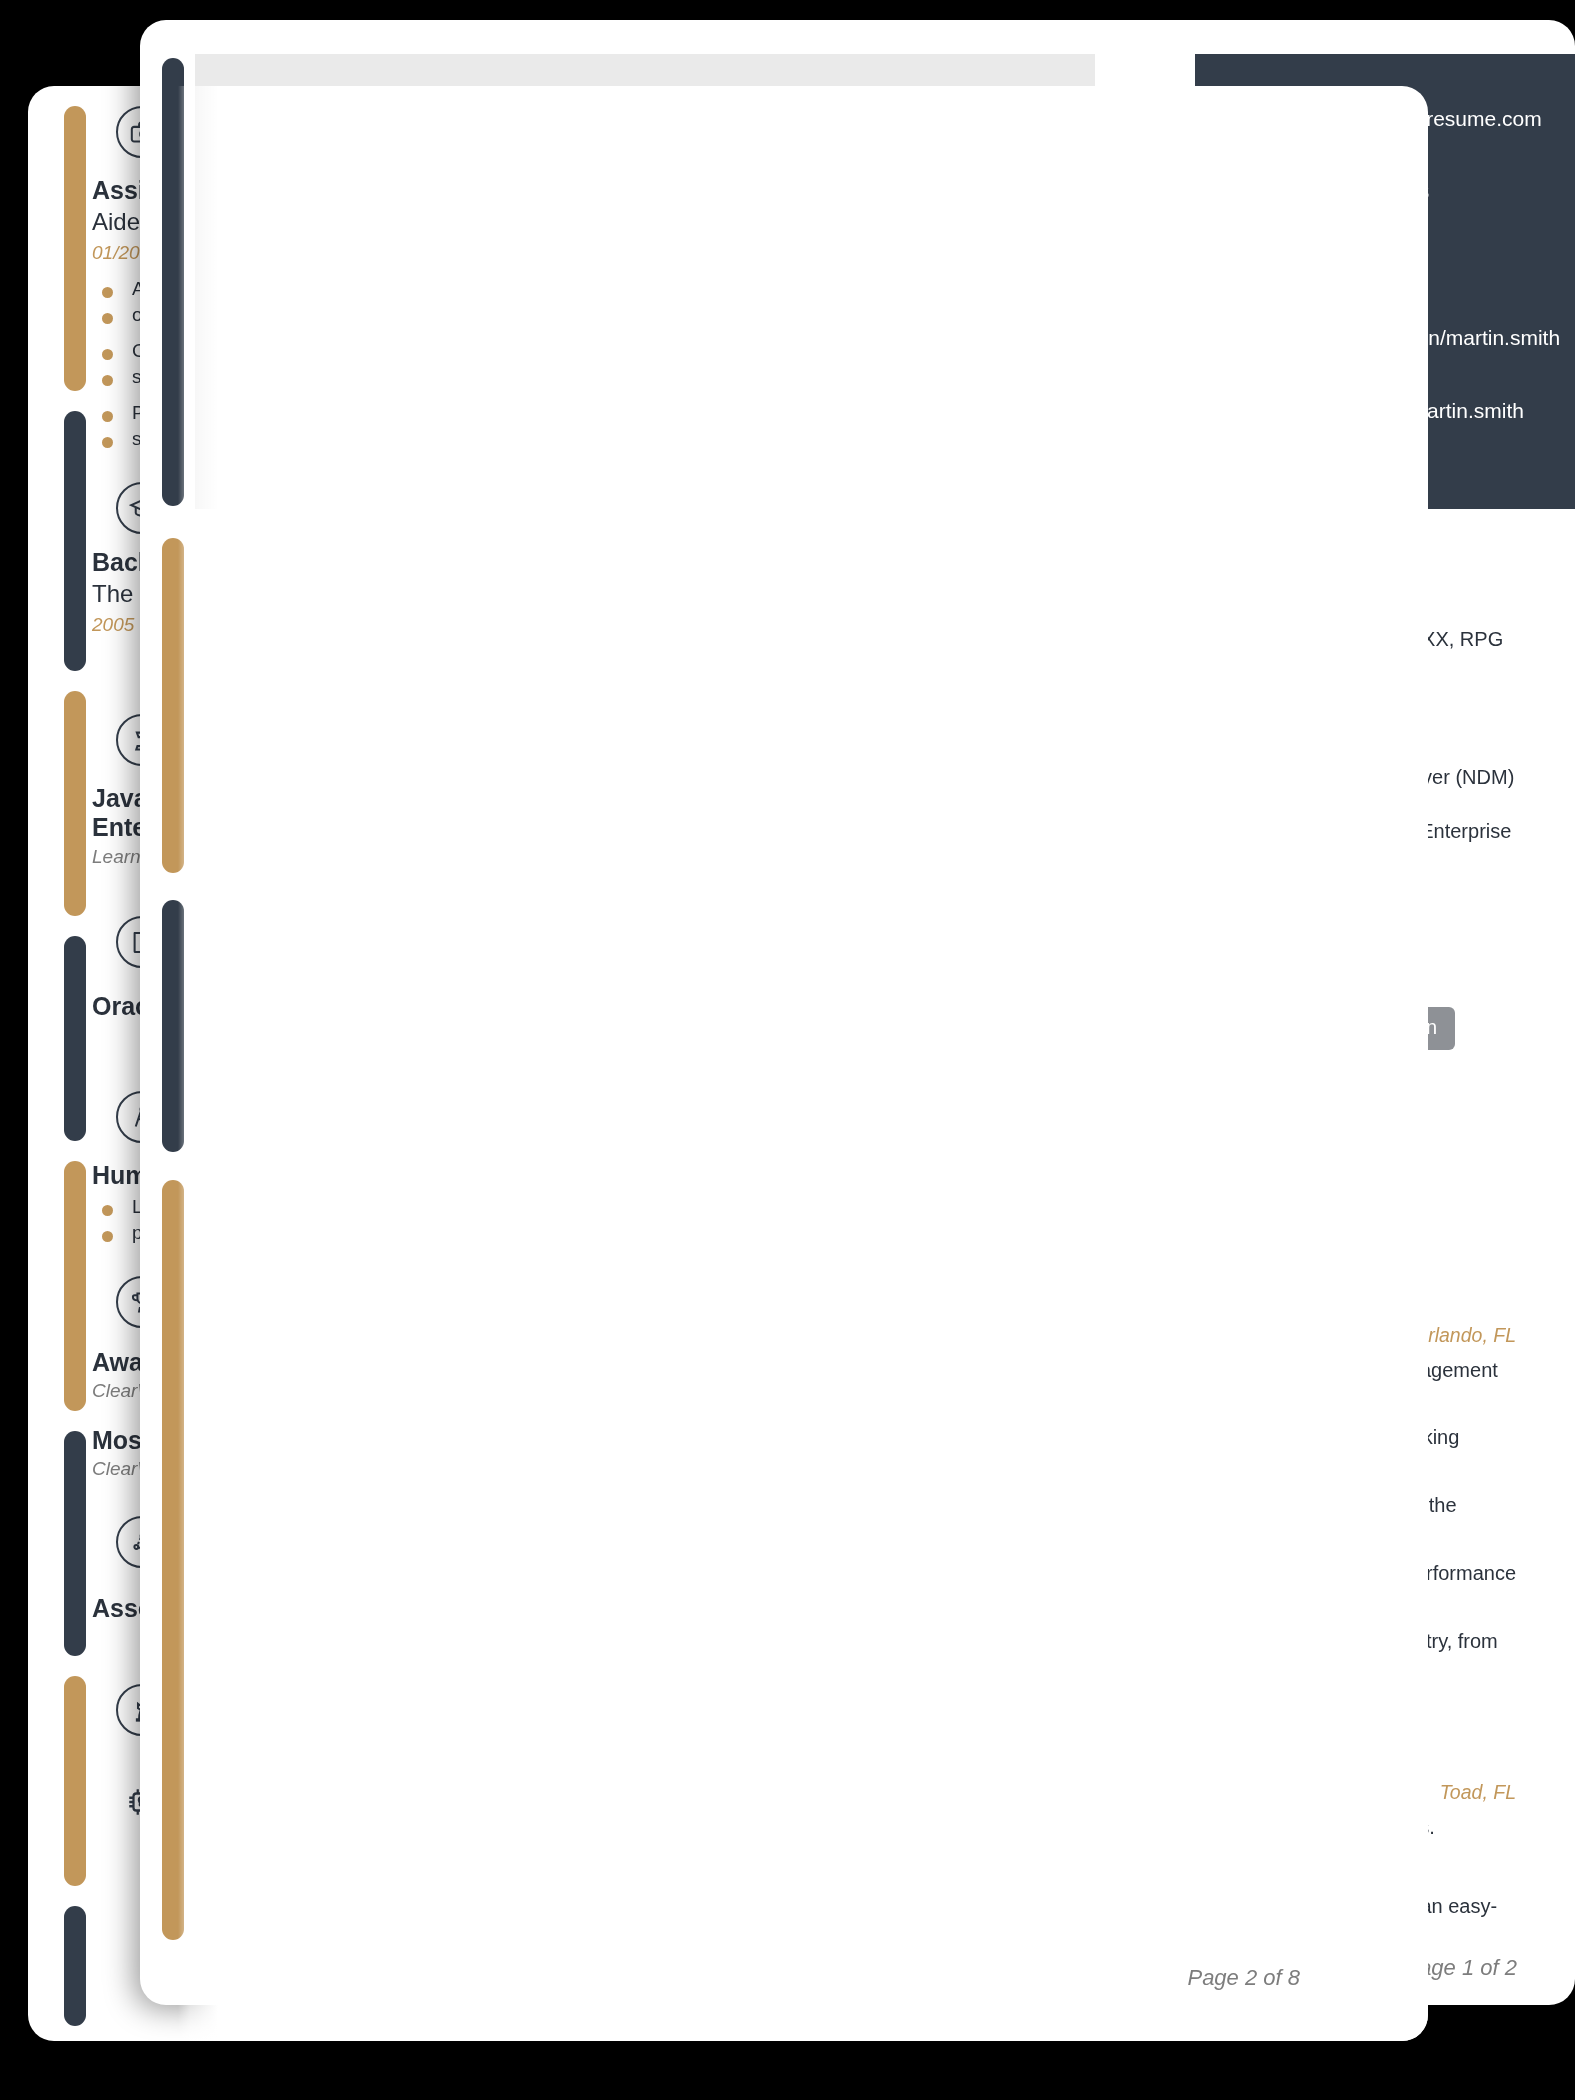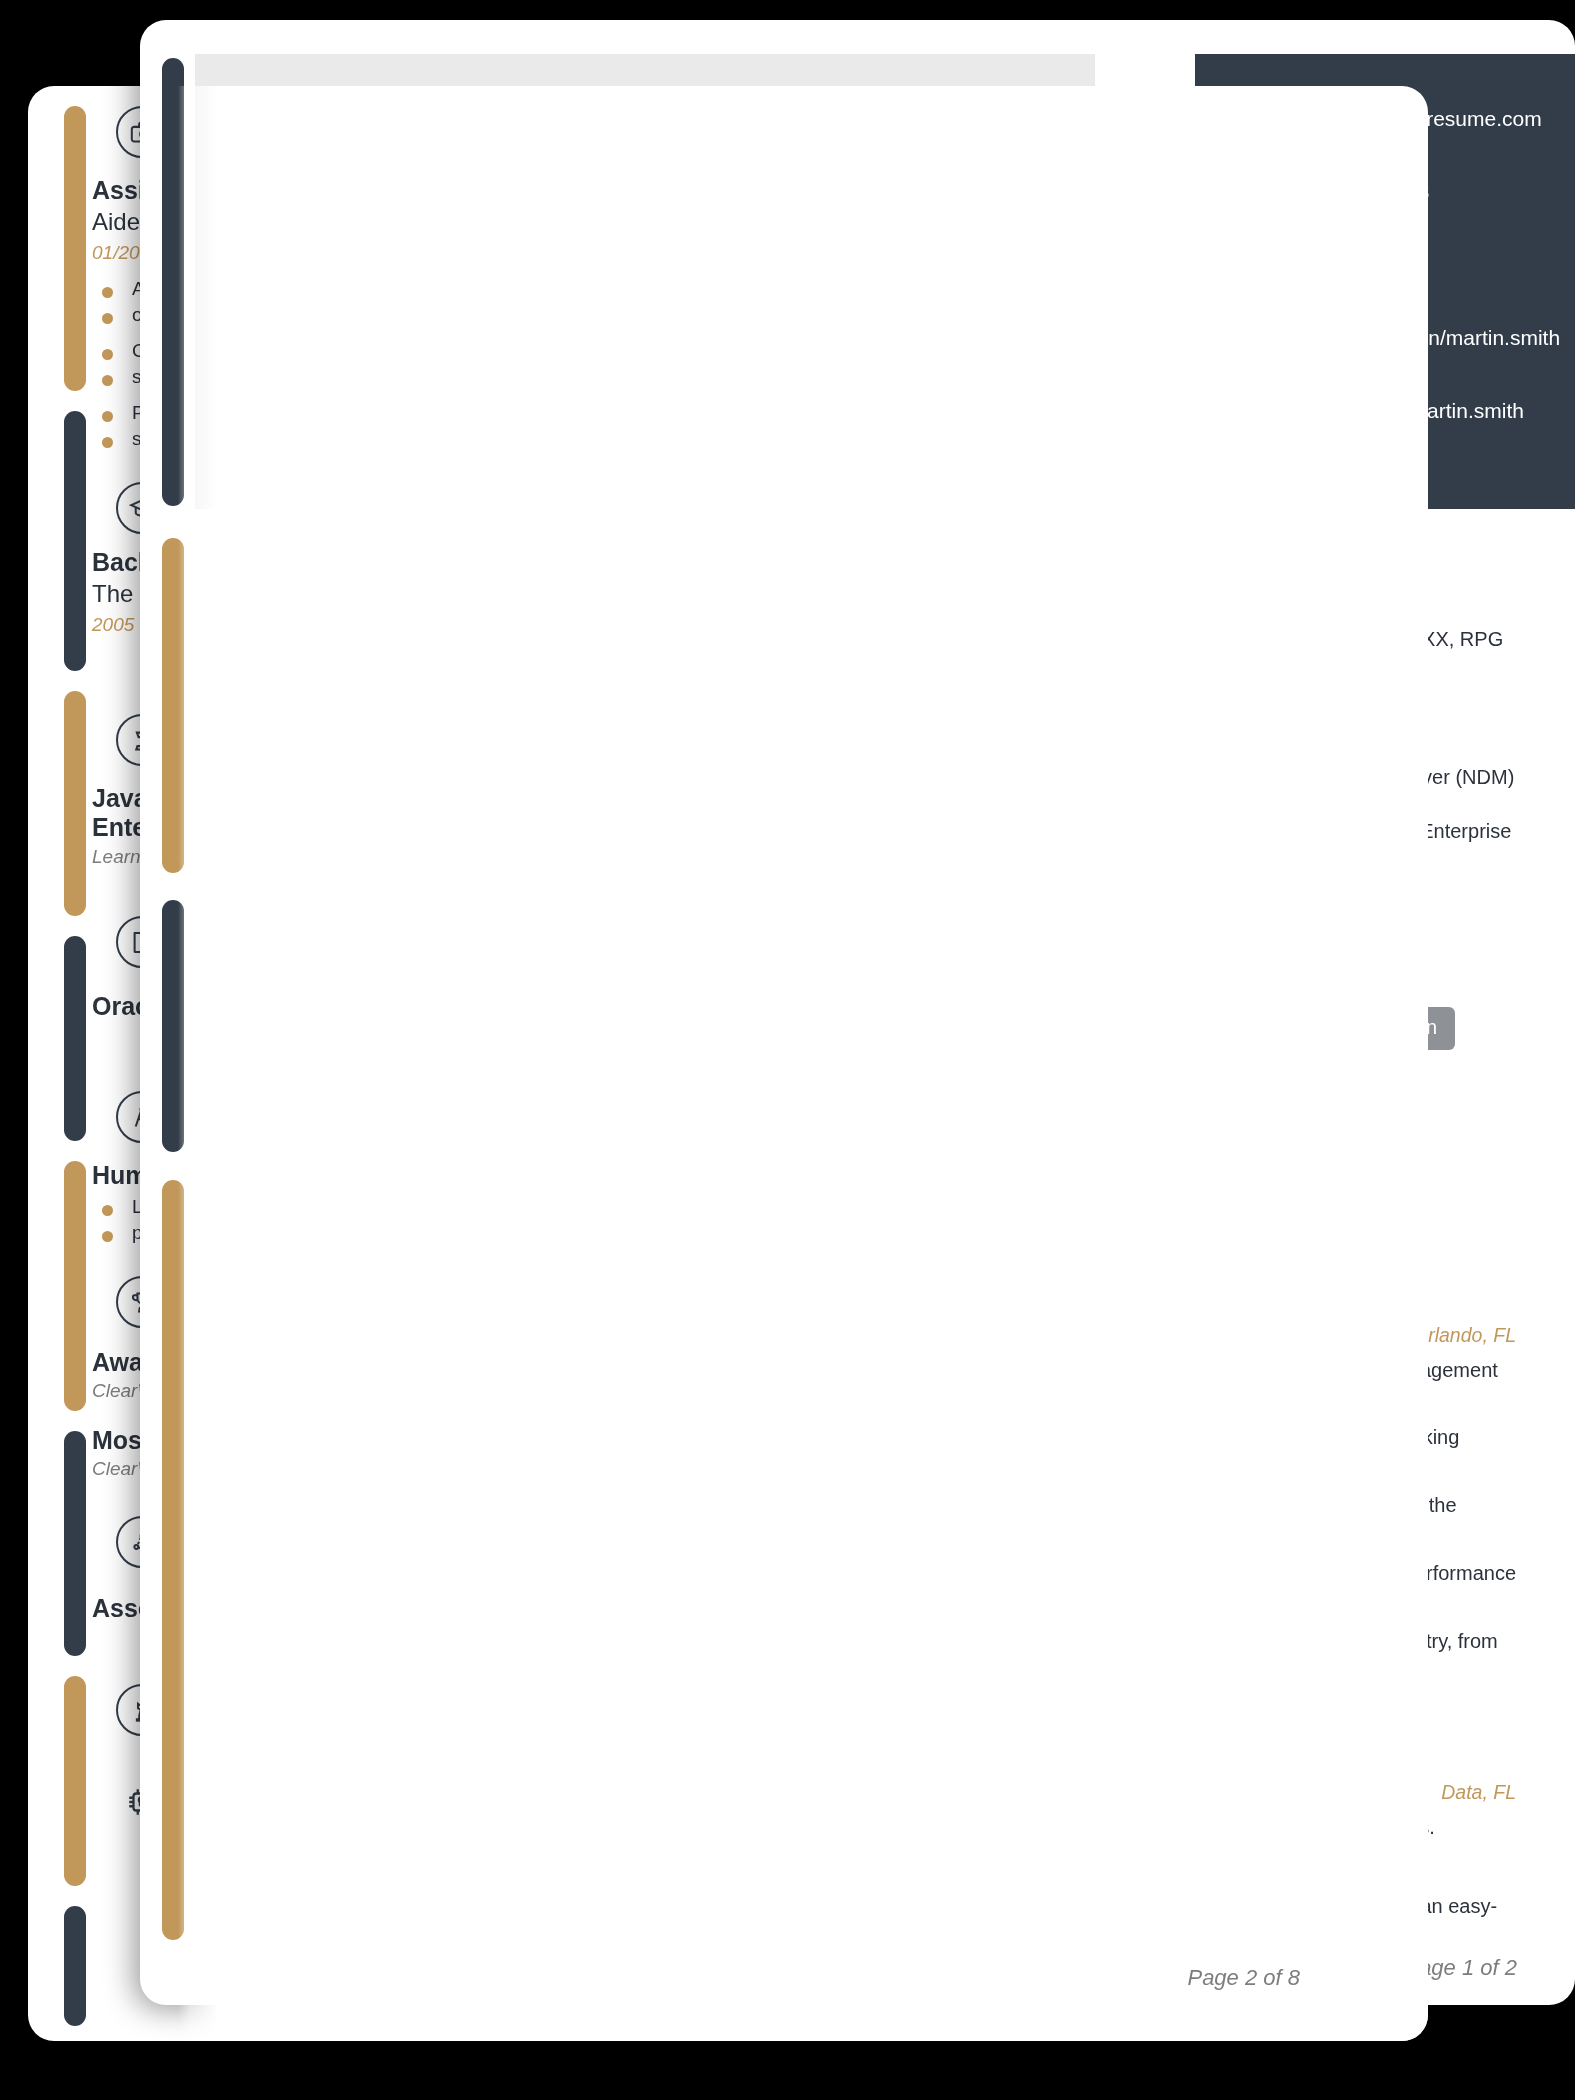--- a/index.html
+++ b/index.html
@@ -625,21 +625,21 @@
           <li>Collaborate closely with the management, vendors, and associated third parties to guarantee the full functionality and performance of the website financial transactions and database management applications.</li>
           <li>Oversee all phases of the development of the new Java-based vendor application system for the financial services industry, from conceptualization and design to progress and deployment.</li>
         </ul>
       </div>
 
       <div class="job">
         <div class="job-title">Back-End Java Developer</div>
         <div class="job-company">Easy Stream International</div>
         <div class="job-meta">
           <span>02/2011 - 03/2015</span>
-          <span class="loc">Data, FL</span>
+          <span class="loc">Toad, FL</span>
         </div>
         <ul class="job-bullets">
           <li>Took part in the scheduled development meeting to recommend relevant system modifications and project improvements.</li>
           <li>Spearheaded the software product definition, requirements, analysis, and implementation for the new project designs.</li>
           <li>Innovated the phone devices by deploying a system that integrated navigation, text messaging, and music playback via an easy- to-use and low cognitive load interface that is controlled by voice commands.</li>
         </ul>
       </div>
     </div>
 
     <div class="front-pagenum">Page 1 of 2</div>

